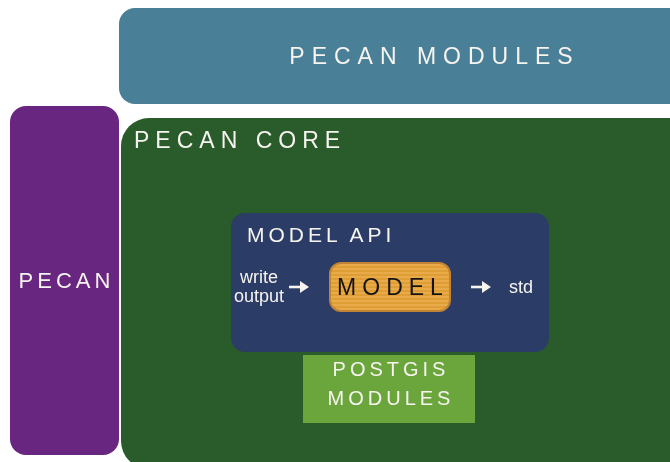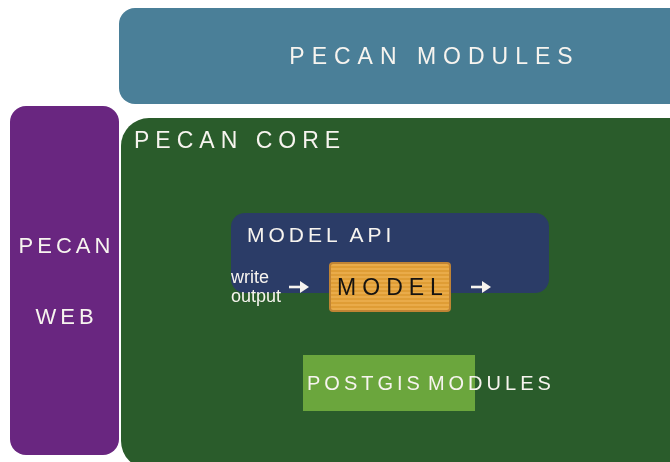--- a/index.html
+++ b/index.html
@@ -36,55 +36,55 @@
     background:var(--purple,#692680); border-radius:16px;
     display:flex; flex-direction:column; align-items:center; justify-content:center;gap:40px;
   }
   .web .line {
     color:var(--text-light,#f7f4ef); font-size:22px; letter-spacing:4px;
     line-height:31px; text-indent:4px;
   }
 
   
   .model-api {
-    left:231px; top:213px; width:318px; height:80px;
+    left:231px; top:213px; width:318px; height:139px;
     background:var(--navy,#2b3c67); border-radius:14px;
   }
   .api-title {
     position:absolute; left:16px; top:10px;
     color:var(--text-light,#f7f4ef); font-size:21px; letter-spacing:4px;
     white-space:nowrap;
   }
   .api-row {
     position:absolute; left:0; right:0; top:44px; height:60px;
     display:flex; align-items:center; justify-content:center;
   }
   .io-label {
     color:var(--text-light,#f7f4ef); font-size:18px; line-height:19px;
-    text-align:left; width:72px;
+    text-align:center; width:72px;
   }
   .arrow { flex:0 0 auto; margin:0 1px; display:block; }
   .model-box {
     width:137px; height:46px; margin:0 18px;
-    border:2px solid var(--orange-border,#c08434); border-radius:4px;
+    border:2px solid var(--orange-border,#c08434); border-radius:12px;
     background:repeating-linear-gradient(
       to bottom,
       var(--orange-base,#e9ab49) 0px, var(--orange-base,#e9ab49) 2px,
       var(--orange-stripe,#df9d35) 2px, var(--orange-stripe,#df9d35) 4px);
     display:flex; align-items:center; justify-content:center;
   }
   .model-box .label {
     color:var(--text-dark,#151311); font-size:23px; letter-spacing:6px; text-indent:6px;
   }
 
   
   .database {
-    left:303px; top:355px; width:172px; height:56px;
+    left:303px; top:355px; width:172px; height:68px;
     background:var(--light-green,#6ba63d);
-    display:flex; flex-direction:row; align-items:center; justify-content:flex-start;
+    display:flex; flex-direction:column; align-items:center; justify-content:flex-start;
   }
   .database .line {
     color:var(--text-light,#f7f4ef); font-size:20px; letter-spacing:4px;
     line-height:29px; text-indent:4px;
   }
 </style>
 </head>
 <body>
 
 <div class="canvas">
@@ -92,21 +92,20 @@
   <div class="block modules">
     <span class="label">PECAN MODULES</span>
   </div>
 
   <div class="block core">
     <span class="core-label">PECAN CORE</span>
   </div>
 
   <div class="block web">
     <span class="line">PECAN</span>
-    <span class="line">WEB</span>
   </div>
 
   <div class="block model-api">
     <span class="api-title">MODEL API</span>
     <div class="api-row">
       <div class="io-label">
         <div>write</div>
         <div>output</div>
       </div>
       <svg class="arrow" width="22" height="16" viewBox="0 0 22 16">
@@ -114,20 +113,21 @@
         <path d="M12 2 L21 8 L12 14 Z" fill="#f7f4ef"></path>
       </svg>
       <div class="model-box">
         <span class="label">MODEL</span>
       </div>
       <svg class="arrow" width="22" height="16" viewBox="0 0 22 16">
         <line x1="1" y1="8" x2="13" y2="8" stroke="#f7f4ef" stroke-width="2.6"></line>
         <path d="M12 2 L21 8 L12 14 Z" fill="#f7f4ef"></path>
       </svg>
       <div class="io-label">
+        <div>std</div>
       </div>
     </div>
   </div>
 
   <div class="block database">
     <span class="line">POSTGIS</span>
     <span class="line">MODULES</span>
   </div>
 
 </div>

